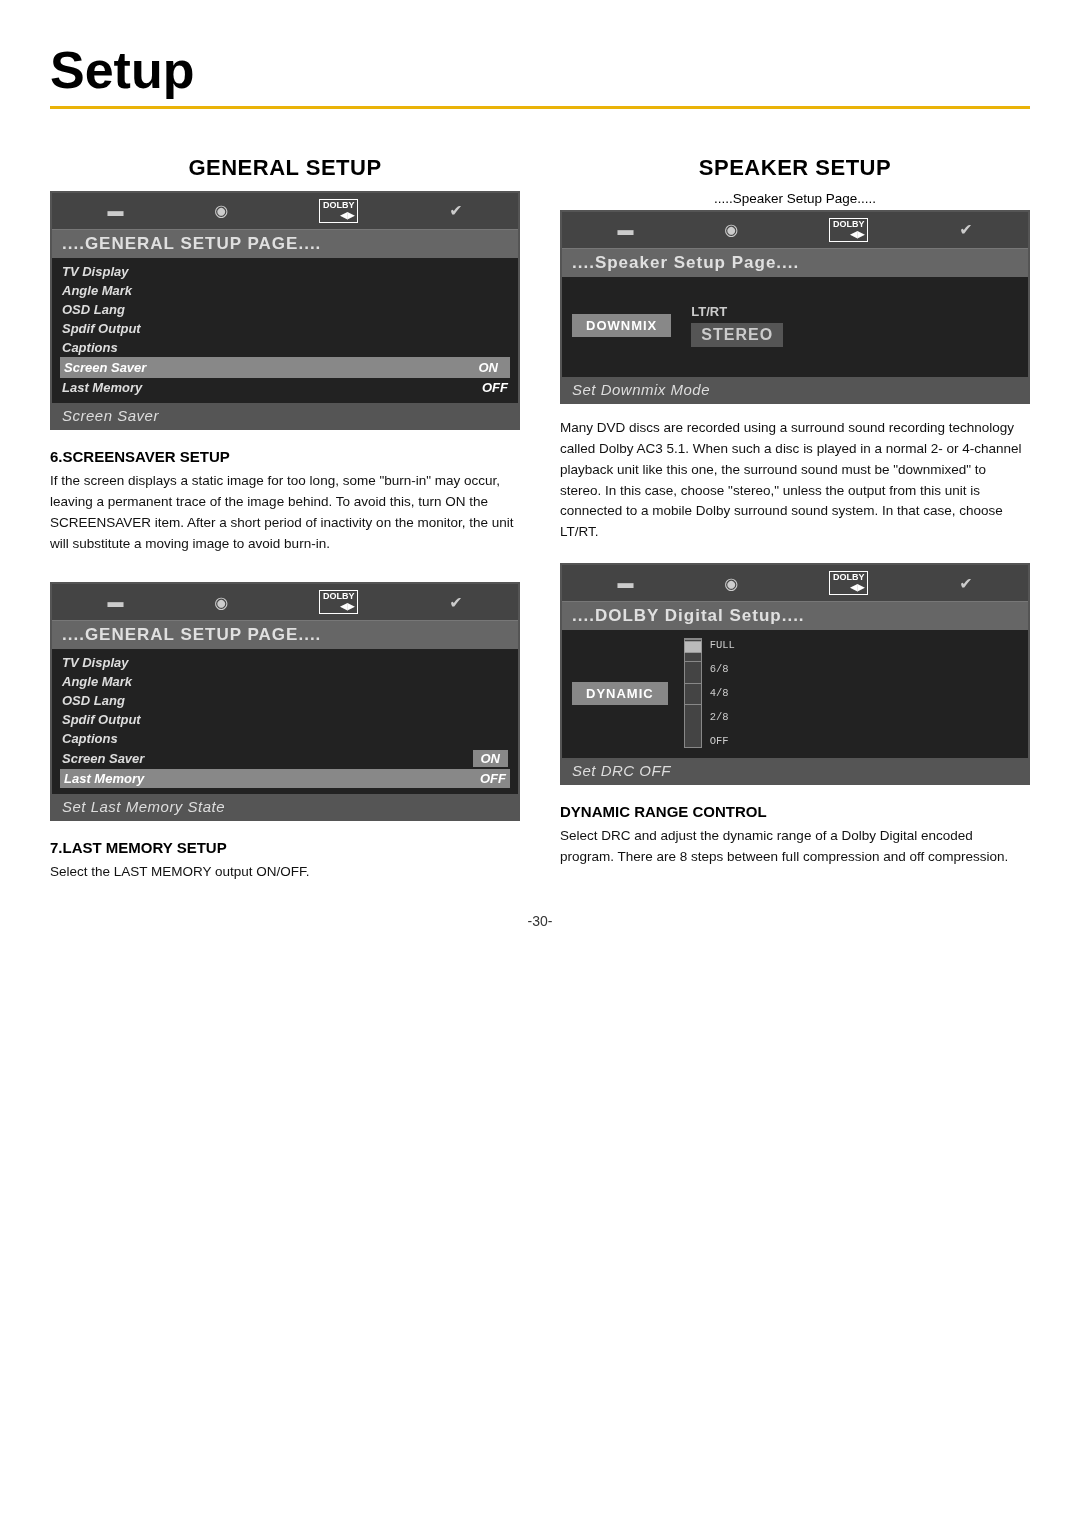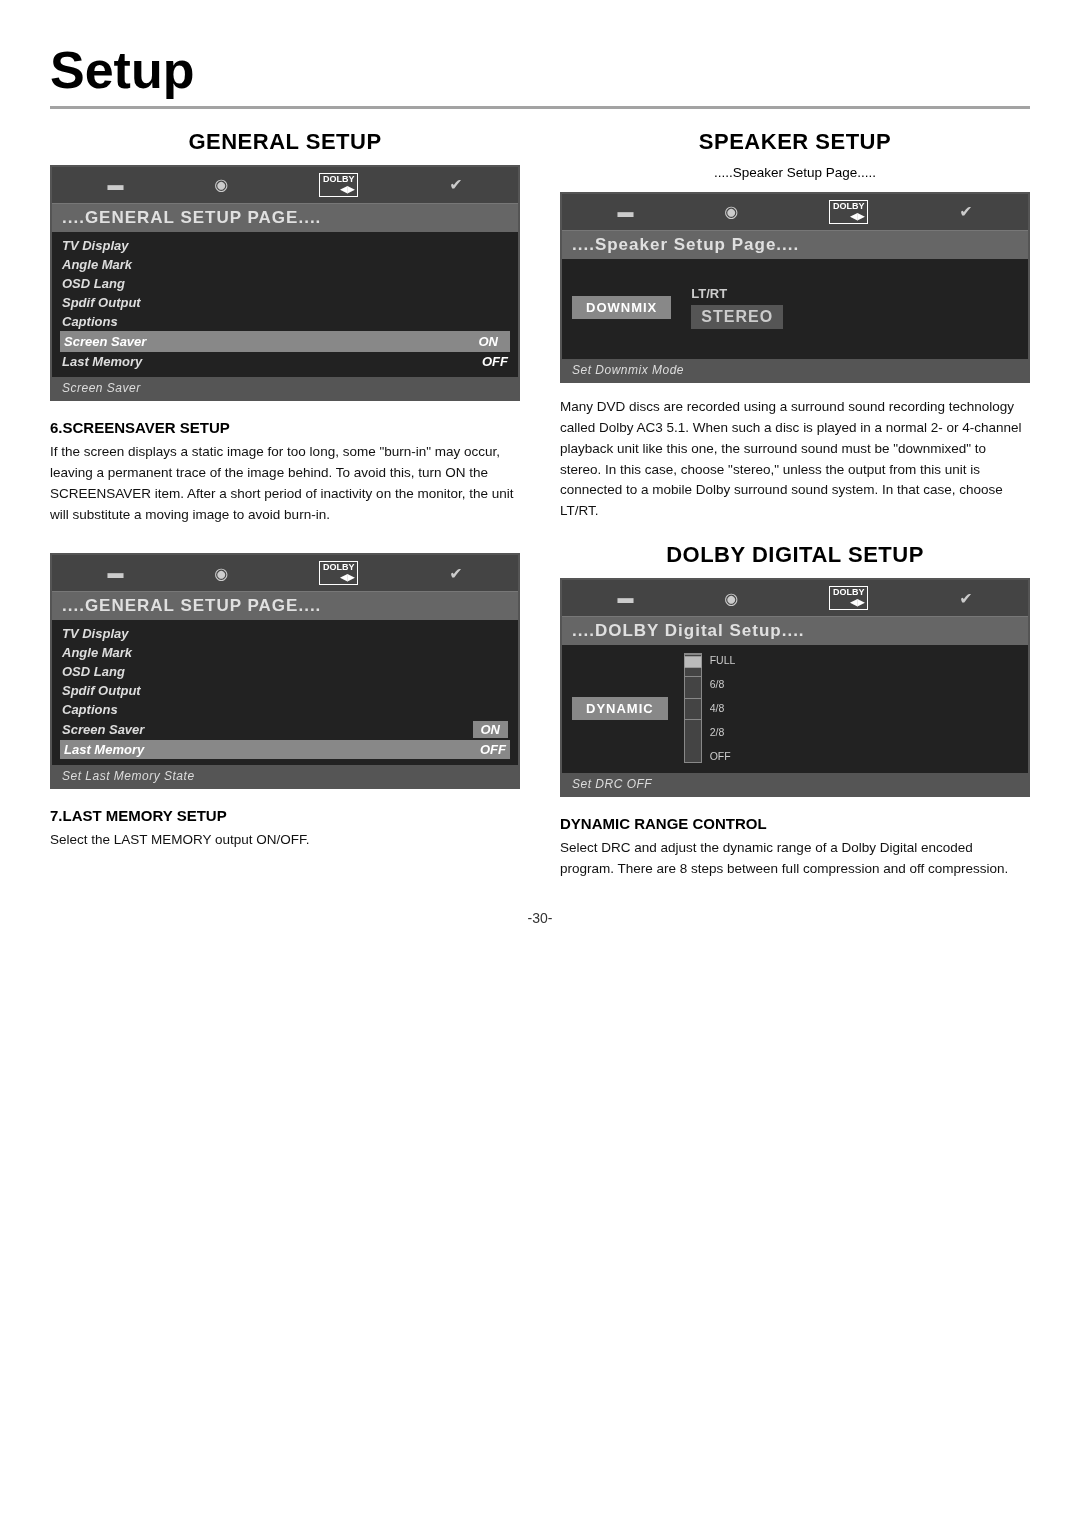--- a/index.html
+++ b/index.html
@@ -8,22 +8,22 @@
       font-family: Arial, sans-serif;
       width: 1080px;
       min-height: 1529px;
       padding: 40px 50px;
       color: #000;
     }
 
     .page-title {
       font-size: 52px;
       font-weight: bold;
-      border-bottom: 3px solid #a3a3a3;
-      margin-bottom: 20px;
+      border-bottom: 3px solid #eab308;
+      margin-bottom: 46px;
       padding-bottom: 6px;
     }
 
     .main-layout {
       display: flex;
       gap: 40px;
     }
 
     .left-col {
       flex: 1;
@@ -122,21 +122,21 @@
       background: #888;
       color: #fff;
       font-size: 13px;
       font-weight: bold;
       padding: 1px 8px;
     }
 
     .osd-status-bar {
       background: #555;
       color: #ddd;
-      font-size: 12px;
+      font-size: 15px;
       padding: 4px 10px;
       font-style: italic;
       letter-spacing: 0.5px;
     }
 
     
     .subsection-title {
       font-size: 15px;
       font-weight: bold;
       margin-bottom: 6px;
@@ -205,20 +205,21 @@
       padding: 4px 14px;
       letter-spacing: 1px;
       align-self: center;
     }
 
     .drc-slider-container {
       display: flex;
       align-items: stretch;
       gap: 8px;
       height: 110px;
+      font-family: Liberation Mono, monospace;
     }
 
     .drc-slider-track {
       width: 18px;
       background: #444;
       border: 1px solid #888;
       position: relative;
       display: flex;
       flex-direction: column;
       justify-content: space-between;
@@ -344,21 +345,21 @@
       </div>
       <div class="osd-status-bar">Set Last Memory State</div>
     </div>
 
     <div class="subsection-title">7.LAST MEMORY SETUP</div>
     <p class="body-text">Select the LAST MEMORY output ON/OFF.</p>
   </div>
 
   <div class="right-col">
     <div class="section-title">SPEAKER SETUP</div>
-    <p style="font-size:13.5px; text-align:center; margin-bottom:12px;">.....Speaker Setup Page.....</p>
+    <p style="font-size:13.5px; text-align:center; margin-bottom:4px;">.....Speaker Setup Page.....</p>
 
     <div class="osd-screen">
       <div class="osd-topbar">
         <span class="osd-icon">▬</span>
         <span class="osd-icon">◉</span>
         <div class="osd-dolby">DOLBY<br>◀▶</div>
         <span class="osd-icon">✔</span>
       </div>
       <div class="osd-title-bar">....Speaker Setup Page....</div>
       <div class="speaker-osd-content">
@@ -367,21 +368,20 @@
           <span class="ltrt-label">LT/RT</span>
           <div class="stereo-box">STEREO</div>
         </div>
       </div>
       <div class="osd-status-bar">Set Downmix Mode</div>
     </div>
 
     <p class="body-text">Many DVD discs are recorded using a surround sound recording technology called Dolby AC3 5.1. When such a disc is played in a normal 2- or 4-channel playback unit like this one, the surround sound must be "downmixed" to stereo. In this case, choose "stereo," unless the output from this unit is connected to a mobile Dolby surround sound system. In that case, choose LT/RT.</p>
 
     <div class="dolby-digital-section">
-      <div class="section-title">DOLBY DIGITAL SETUP</div>
 
       <div class="osd-screen">
         <div class="osd-topbar">
           <span class="osd-icon">▬</span>
           <span class="osd-icon">◉</span>
           <div class="osd-dolby">DOLBY<br>◀▶</div>
           <span class="osd-icon">✔</span>
         </div>
         <div class="osd-title-bar">....DOLBY Digital Setup....</div>
         <div class="drc-osd-content">

